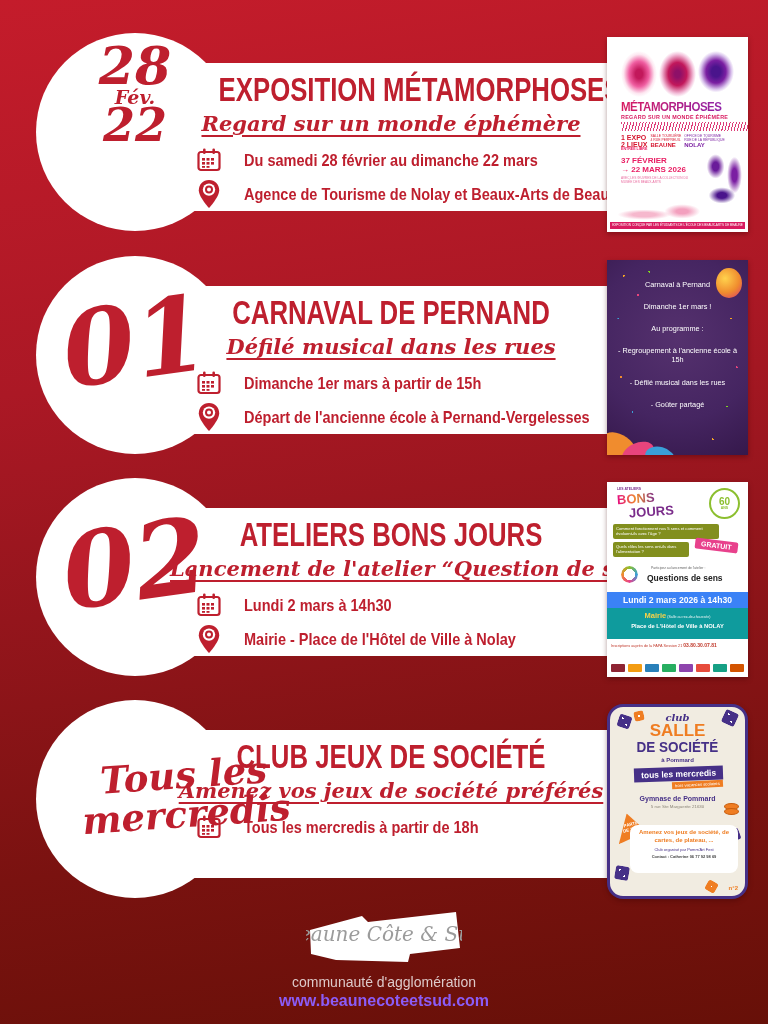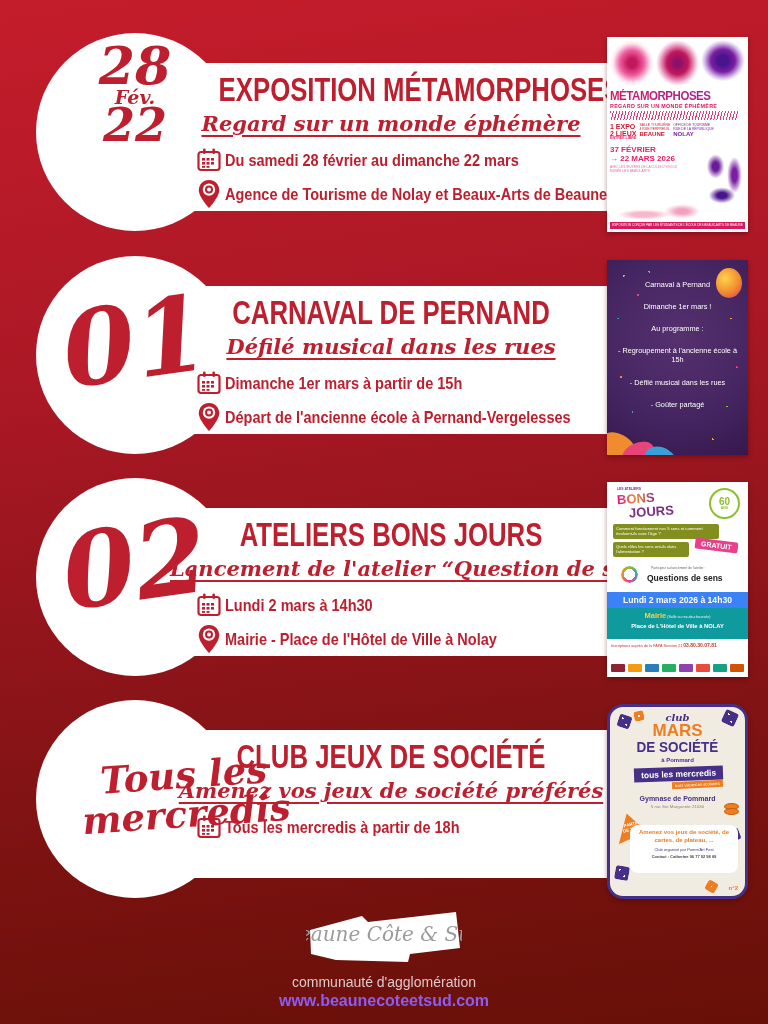--- a/index.html
+++ b/index.html
@@ -10,32 +10,32 @@
   }
   .card{position:absolute;left:0;width:768px;height:225px;}
   .band{position:absolute;left:130px;top:30px;width:482px;height:148px;background:#fff;}
   .circle{position:absolute;left:36px;top:0;width:198px;height:198px;border-radius:50%;background:#fff;}
   .content{position:absolute;left:170px;top:30px;width:442px;height:148px;}
   .ev-title{position:absolute;top:8px;left:0;right:0;text-align:center;white-space:nowrap;
     font-weight:bold;font-size:33px;color:#be1f2e;transform:scaleX(.78);}
   .ev-sub{position:absolute;top:48px;left:0;right:0;text-align:center;white-space:nowrap;
     font-family:"DejaVu Serif",serif;font-style:italic;font-weight:bold;font-size:21px;color:#be1f2e;
     text-decoration:underline;text-decoration-thickness:2px;text-underline-offset:4px;}
-  .row{position:absolute;left:26px;display:flex;align-items:center;gap:3px;white-space:nowrap;}
+  .row{position:absolute;left:26px;display:flex;align-items:center;gap:22px;white-space:nowrap;}
   .row.when{top:84px}.row.where{top:116px}
   .row .txt{font-weight:bold;font-size:16.5px;color:#be1f2e;transform:scaleX(.88);transform-origin:left center;}
   .script{font-family:"DejaVu Serif",serif;font-style:italic;font-weight:bold;color:#be1f2e;}
   .date-stack{position:absolute;left:0;top:12px;width:198px;text-align:center;line-height:.82;}
   .ds-28{font-size:52px}.ds-fev{font-size:19px;line-height:1}.ds-au{font-size:46px}.ds-22{font-size:46px}
   .date-big{position:absolute;left:0;top:34px;width:198px;text-align:center;font-size:104px;line-height:1;transform:rotate(-8deg);}
   .date-script{position:absolute;left:14px;top:56px;width:270px;text-align:center;font-size:37px;line-height:1.05;transform:rotate(-4deg);}
   .poster{position:absolute;left:607px;top:4px;width:141px;height:195px;background:#fff;
     box-shadow:0 2px 5px rgba(60,0,0,.4);overflow:hidden;}
   
-  .p1{padding:3px;box-sizing:border-box;}
+  .p1{padding:14px;box-sizing:border-box;}
   .p1-art{display:flex;gap:2px;height:46px;}
   .p1-art div{flex:1;}
   .p1-a1{background:radial-gradient(closest-side at 50% 50%,#c2185b 20%,#ef5da0 55%,#fde6f0 85%,#fff 100%);}
   .p1-a2{background:radial-gradient(closest-side at 50% 50%,#8e1068 15%,#c2185b 50%,#f3c0da 85%,#fff 100%);}
   .p1-a3{background:radial-gradient(closest-side at 50% 45%,#4a148c 25%,#7b1fa2 55%,#d9c2ec 85%,#fff 100%);}
   .p1-title{margin-top:3px;text-align:left;font-weight:bold;font-size:12.5px;letter-spacing:-.5px;transform:scaleX(.92);transform-origin:left;
     background:linear-gradient(90deg,#d81b60,#8e24aa);-webkit-background-clip:text;background-clip:text;color:transparent;white-space:nowrap;}
   .p1-sub{font-weight:bold;font-size:5.4px;color:#d81b60;letter-spacing:.3px;white-space:nowrap;}
   .p1-hatch{margin-top:2px;height:9px;width:128px;
     background:repeating-linear-gradient(105deg,rgba(216,27,96,.85) 0 1px,transparent 1px 3px);}
@@ -378,21 +378,21 @@
   <div class="poster p4">
     <div class="die purple" style="left:8px;top:8px;width:13px;height:13px;transform:rotate(18deg)"></div>
     <div class="die orange" style="left:24px;top:4px;width:10px;height:10px;transform:rotate(-12deg)"></div>
     <div class="die purple" style="right:8px;top:4px;width:14px;height:14px;transform:rotate(25deg)"></div>
     <div class="coin" style="right:6px;top:96px"></div>
     <div class="coin" style="right:6px;top:101px"></div>
     <div class="die purple" style="right:5px;top:122px;width:12px;height:12px;transform:rotate(-20deg)"></div>
     <div class="die purple" style="left:5px;bottom:16px;width:14px;height:14px;transform:rotate(10deg)"></div>
     <div class="die orange" style="right:28px;bottom:4px;width:11px;height:11px;transform:rotate(30deg)"></div>
     <div class="p4-club">club</div>
-    <div class="p4-jeux">MARS</div>
+    <div class="p4-jeux">SALLE</div>
     <div class="p4-soc">DE SOCIÉTÉ</div>
     <div class="p4-pom">à Pommard</div>
     <div class="p4-ribbon">tous les mercredis</div>
     <div class="p4-ribbon2">hors vacances scolaires</div>
     <div class="p4-venue">Gymnase de Pommard</div>
     <div class="p4-vsub">5 rue Ste Marguerite 21630</div>
     <div class="p4-badge">
       <span>À PARTIR</span>
       <span>DE 18H</span>
     </div>

